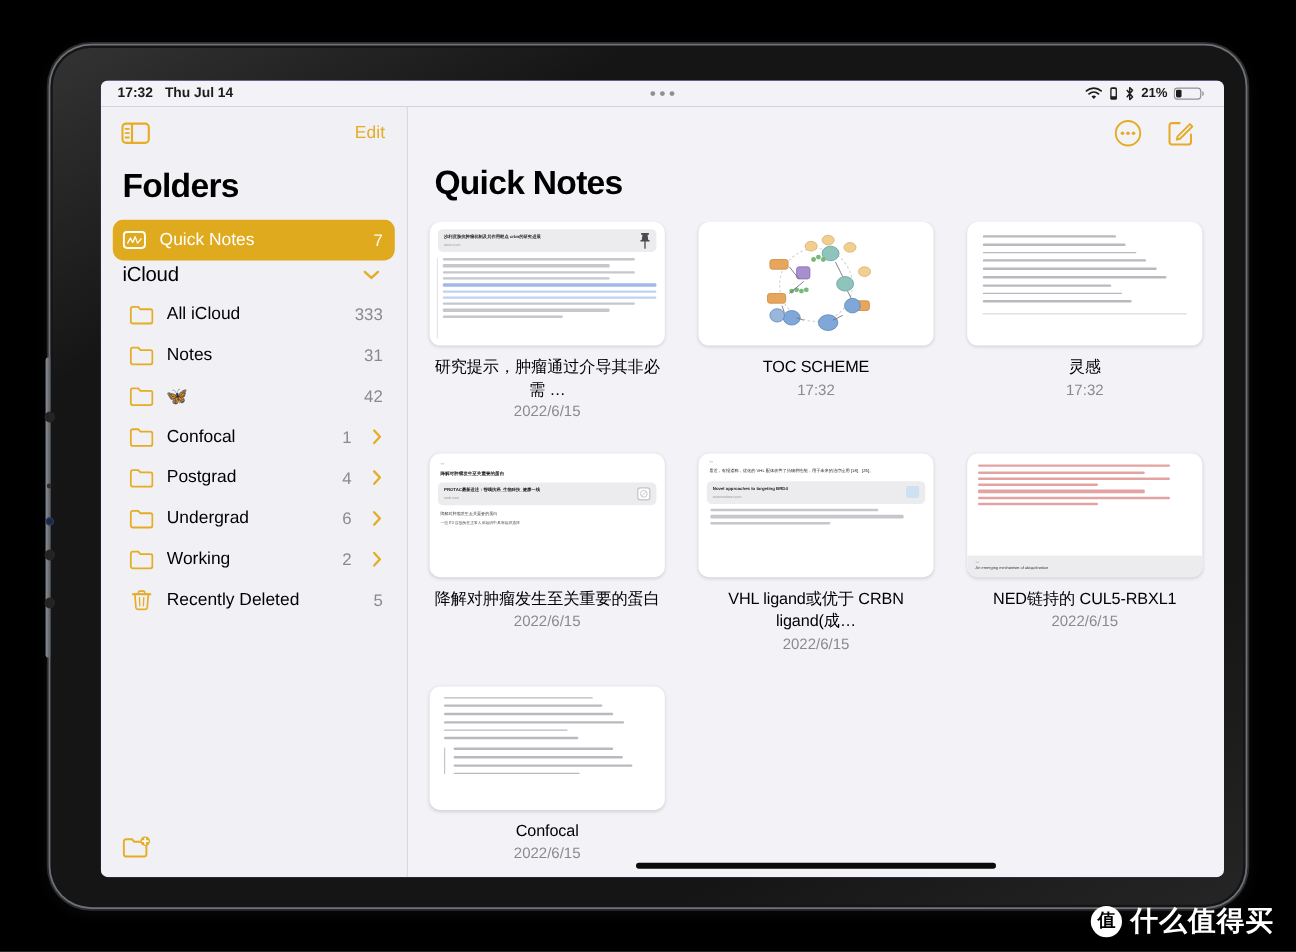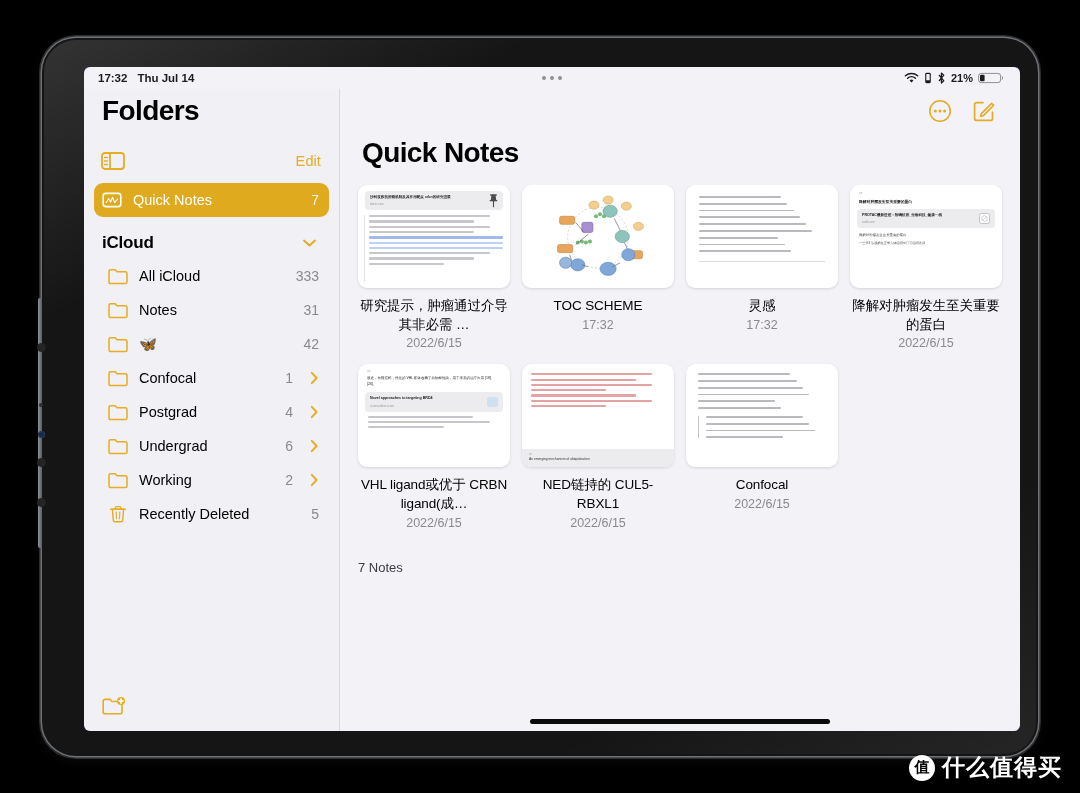--- a/index.html
+++ b/index.html
@@ -127,22 +127,22 @@
   .srow .label { flex: 1; white-space: nowrap; overflow: hidden; text-overflow: ellipsis; }
   .srow .count { color: #8a8a8e; font-size: 14px; }
   .srow .chev { color: #e5ac24; font-size: 13px; font-weight: bold; margin-left: 6px; }
   .srow.selected {
     background: #e0aa1e; color: #fff;
   }
   .srow.selected .count { color: rgba(255,255,255,0.92); }
 
   .section-head {
     display: flex; align-items: center;
-    padding: 16px 12px 6px 8px;
-    font-size: 17px; font-weight: bold; color: #000;
+    padding: 2px 12px 6px 8px;
+    font-size: 17px; font-weight: normal; color: #000;
     letter-spacing: -0.2px;
   }
   .section-head .sec-chev { margin-left: auto; color: #e5ac24; font-size: 13px; font-weight: bold; }
 
   .folder-rows .srow { padding-left: 14px; }
 
   #sidebar-footer {
     height: 50px; flex: 0 0 50px;
     display: flex; align-items: center;
     padding-left: 18px;
@@ -161,23 +161,24 @@
     gap: 20px; padding-right: 24px;
   }
   #content-title {
     font-size: 28px; font-weight: bold; color: #000;
     letter-spacing: -0.6px;
     padding: 4px 0 16px 22px;
   }
   #grid-scroll { flex: 1; overflow: hidden; padding: 0 18px; }
   #note-grid {
     display: grid;
-    grid-template-columns: repeat(4, 1fr);
+    grid-template-columns: repeat(3, 1fr);
     column-gap: 12px;
     row-gap: 14px;
+    gap: 28px;
   }
   .note-card { display: flex; flex-direction: column; align-items: center; }
   .thumb-wrap {
     width: 100%;
     height: 103px;
     background: #ffffff;
     border-radius: 9px;
     box-shadow: 0 1px 3px rgba(0,0,0,0.13);
     overflow: hidden;
     position: relative;
@@ -306,32 +307,32 @@
           <rect x="2" y="2.8" width="4.6" height="6.4" rx="1.2" fill="#1c1c1e"></rect>
           <path d="M24 4.4 a2.4 2.4 0 0 1 0 3.2" stroke="#1c1c1e" stroke-opacity="0.45" stroke-width="1" fill="none"></path>
         </svg>
       </div>
     </div>
 
     <div id="split">
 
       <div id="sidebar">
 
-        <div id="folders-title">Folders</div>
-
         <div id="sidebar-toolbar">
           <svg id="sidebar-toggle-icon" width="24" height="20" viewBox="0 0 24 20">
             <rect x="1" y="2" width="22" height="16" rx="3" fill="none" stroke="#e5ac24" stroke-width="1.8"></rect>
             <line x1="9" y1="2" x2="9" y2="18" stroke="#e5ac24" stroke-width="1.8"></line>
             <line x1="3.6" y1="6.4" x2="6.4" y2="6.4" stroke="#e5ac24" stroke-width="1.5" stroke-linecap="round"></line>
             <line x1="3.6" y1="10" x2="6.4" y2="10" stroke="#e5ac24" stroke-width="1.5" stroke-linecap="round"></line>
             <line x1="3.6" y1="13.6" x2="6.4" y2="13.6" stroke="#e5ac24" stroke-width="1.5" stroke-linecap="round"></line>
           </svg>
           <span id="sidebar-edit">Edit</span>
         </div>
+
+        <div id="folders-title">Folders</div>
 
         <div id="sidebar-list">
 
           <div class="srow selected">
             <svg width="20" height="20" viewBox="0 0 20 20">
               <rect x="1.2" y="3.4" width="17.6" height="13.2" rx="2.6" fill="none" stroke="#ffffff" stroke-width="1.6"></rect>
               <path d="M4.4 12.6 L6.6 8.4 L8.6 12 L10.6 7.2 L12.6 12.6 L15.6 9" stroke="#ffffff" stroke-width="1.1" fill="none" stroke-linejoin="round" stroke-linecap="round"></path>
             </svg>
             <span class="label">Quick Notes</span>
             <span class="count">7</span>

